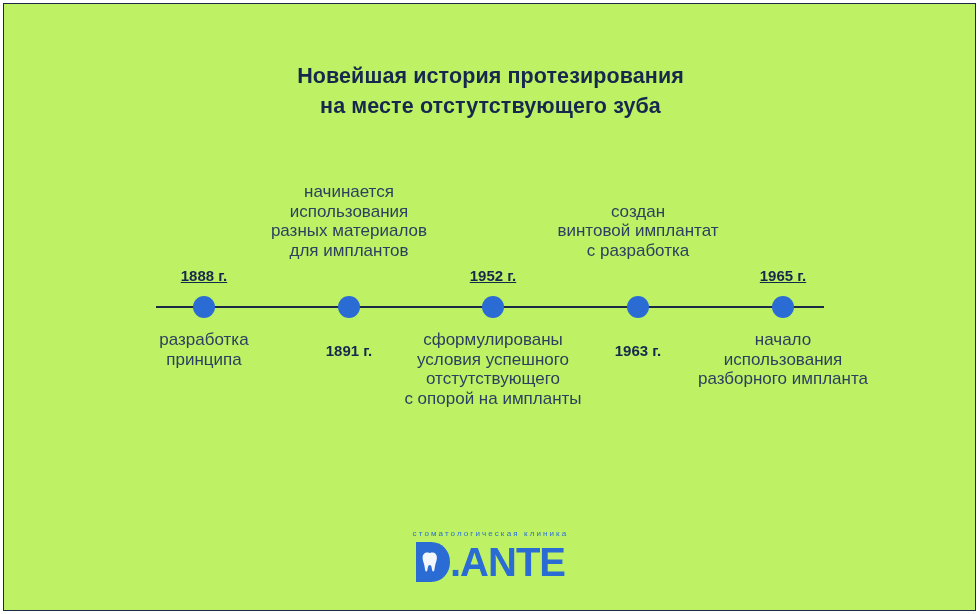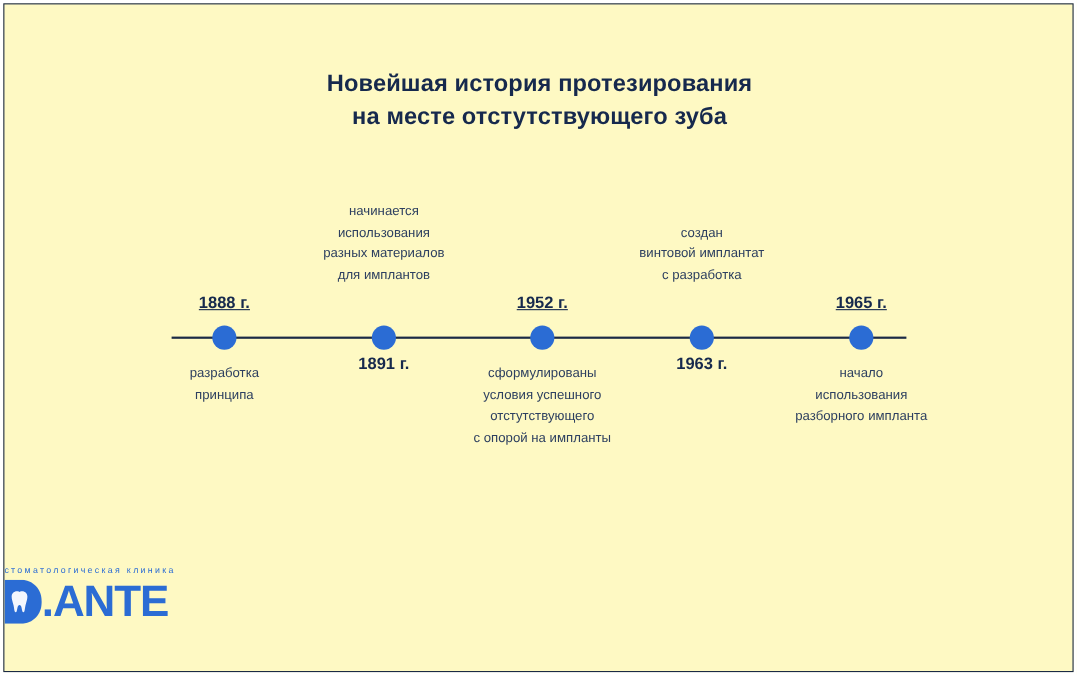--- a/index.html
+++ b/index.html
@@ -12,21 +12,21 @@
     background: #ffffff;
     font-family: "Liberation Sans", sans-serif;
     overflow: hidden;
   }
   #slide {
     position: absolute;
     left: 3px;
     top: 3px;
     width: 973px;
     height: 608px;
-    background: #fef9c3;
+    background: #bef264;
     border: 1px solid #1b2a45;
     box-sizing: border-box;
     overflow: hidden;
   }
 
   
   #title-block {
     position: absolute;
     left: 0;
     top: 57px;
@@ -80,29 +80,29 @@
     font-size: 15px;
     font-weight: bold;
     color: #16294d;
     white-space: nowrap;
   }
   .desc {
     position: absolute;
     width: 260px;
     left: -130px;
     text-align: center;
-    font-size: 12px;
+    font-size: 17px;
     font-weight: normal;
     color: #2e4060;
     line-height: 19.5px;
   }
   
   .year.above { top: 263px; text-decoration: underline; }
   
-  .year.below { top: 318px; }
+  .year.below { top: 338px; }
   
   .desc.below { top: 326px; }
 
   .desc-wrap-above {
     position: absolute;
     left: -130px;
     width: 260px;
     height: 60px;
     top: 196px;
     display: flex;
@@ -112,22 +112,23 @@
   .desc-wrap-above .desc {
     position: static;
     width: 260px;
     left: auto;
   }
 
   
   #logo {
     position: absolute;
     left: 0;
-    top: 509px;
-    width: 973px;
+    top: 524px;
+    width: 973px;
+    text-align: center;
   }
   #logo-caption {
     font-size: 8px;
     color: #2b6cd4;
     letter-spacing: 2.1px;
     line-height: 12px;
     font-weight: normal;
   }
   #logo-wordmark {
     display: inline-flex;

